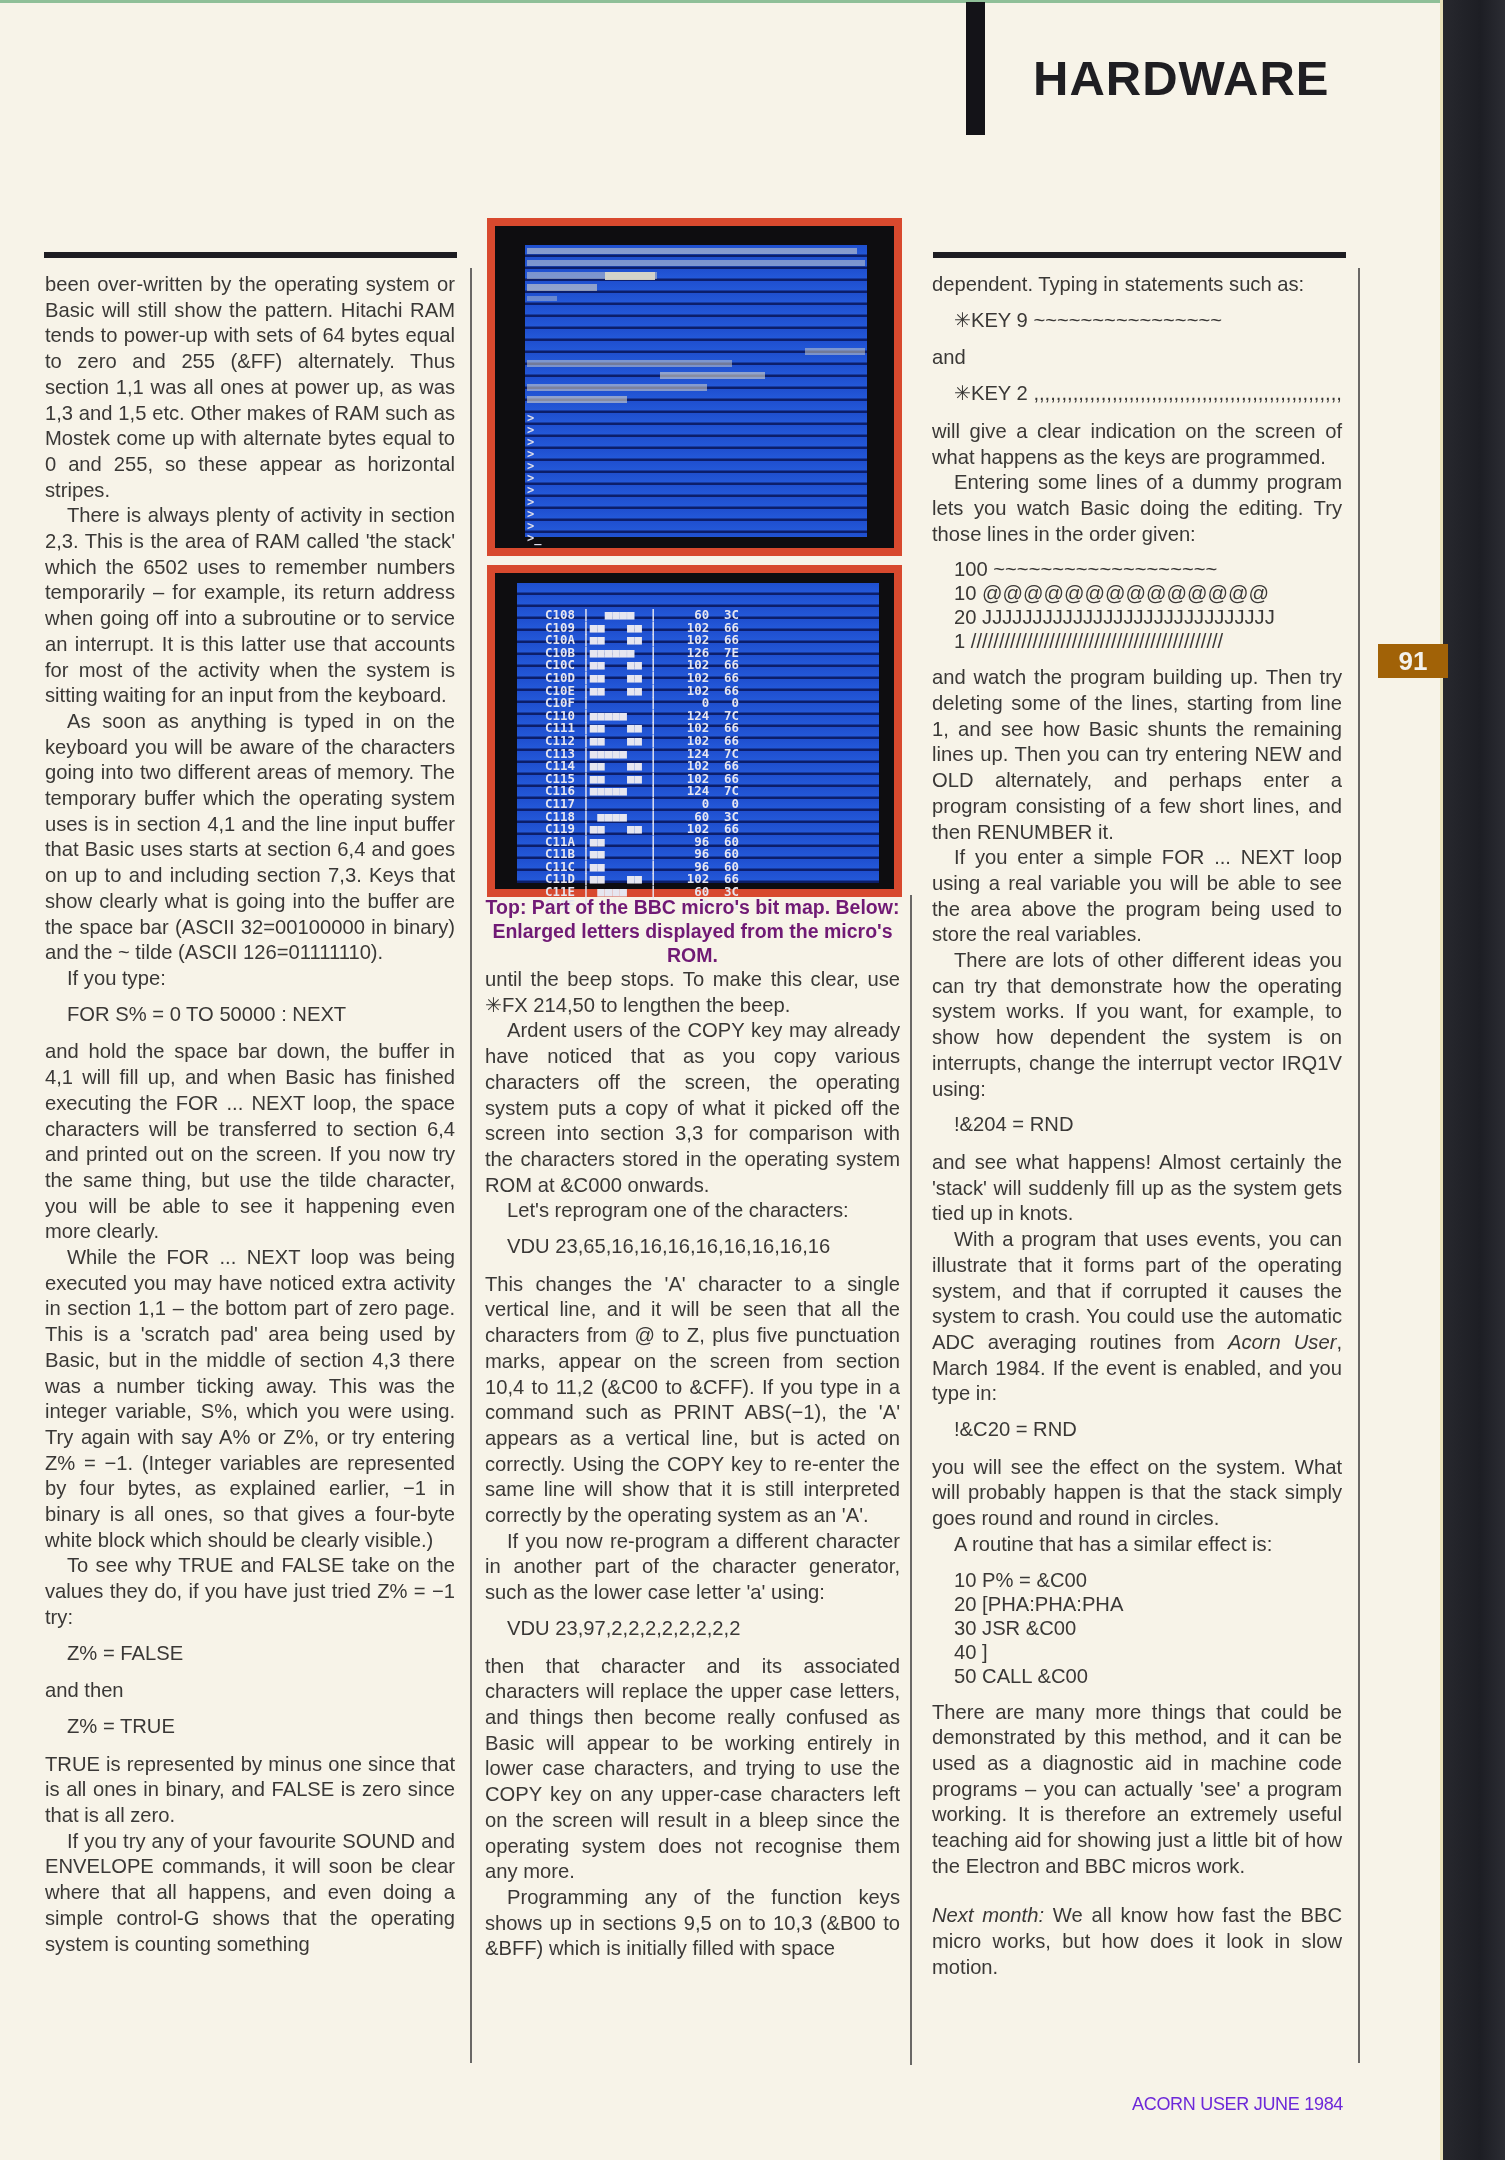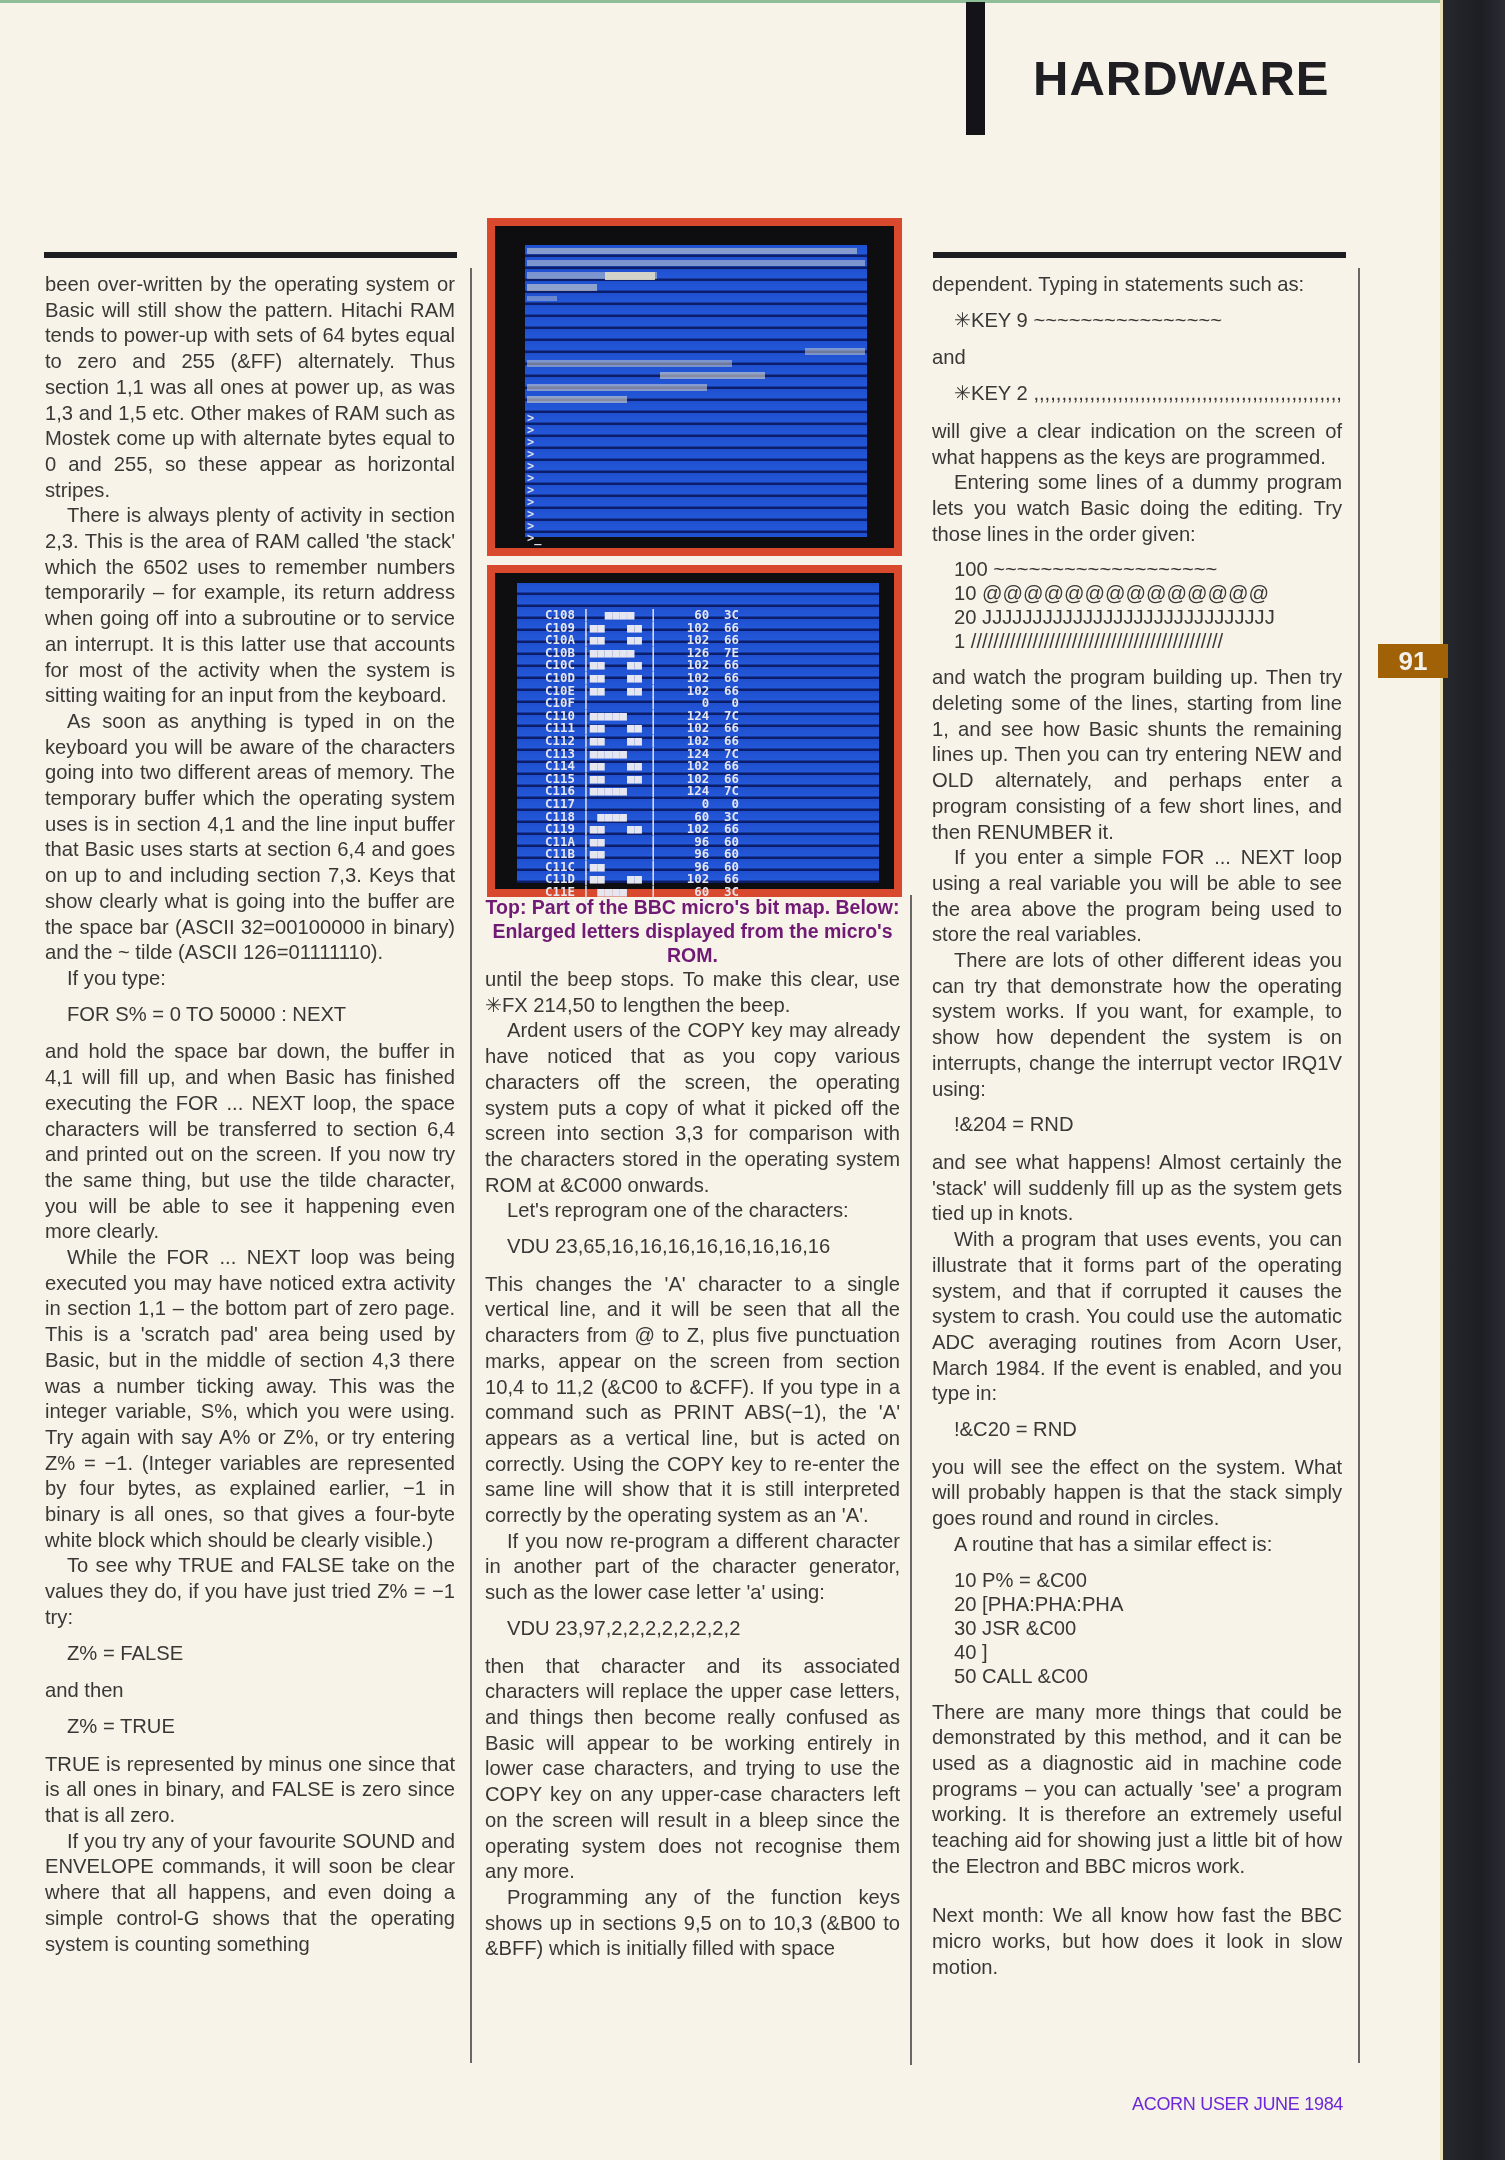--- a/index.html
+++ b/index.html
@@ -34,21 +34,21 @@
   }
   .col-rule { position: absolute; height: 6px; background: #1e1d22; }
   .col-side-rule { position: absolute; width: 2px; background: #6a6866; }
   #col1 { left: 45px; }
   #col2 { left: 485px; top: 895px; width: 415px; }
   #col3 { left: 932px; }
   .col p { margin: 0; text-indent: 22px; }
   .col p.noindent { text-indent: 0; }
   .code { margin: 10px 0 12px 22px; text-align: left; white-space: nowrap; }
   .code-block { margin: 10px 0 12px 22px; text-align: left; line-height: 24px; white-space: nowrap; }
-  .italic { }
+  .italic { font-style: italic; }
   .caption {
     font-weight: bold; font-size: 19.5px; line-height: 24px; color: #701a75;
     text-align: center; margin-bottom: 0;
   }
   .figure {
     position: absolute; background: #d8492e; padding: 8px;
   }
   .screen-outer { background: #0e0d10; width: 100%; height: 100%; position: relative; box-sizing: border-box; }
   .screen-inner {
     position: absolute; background:

